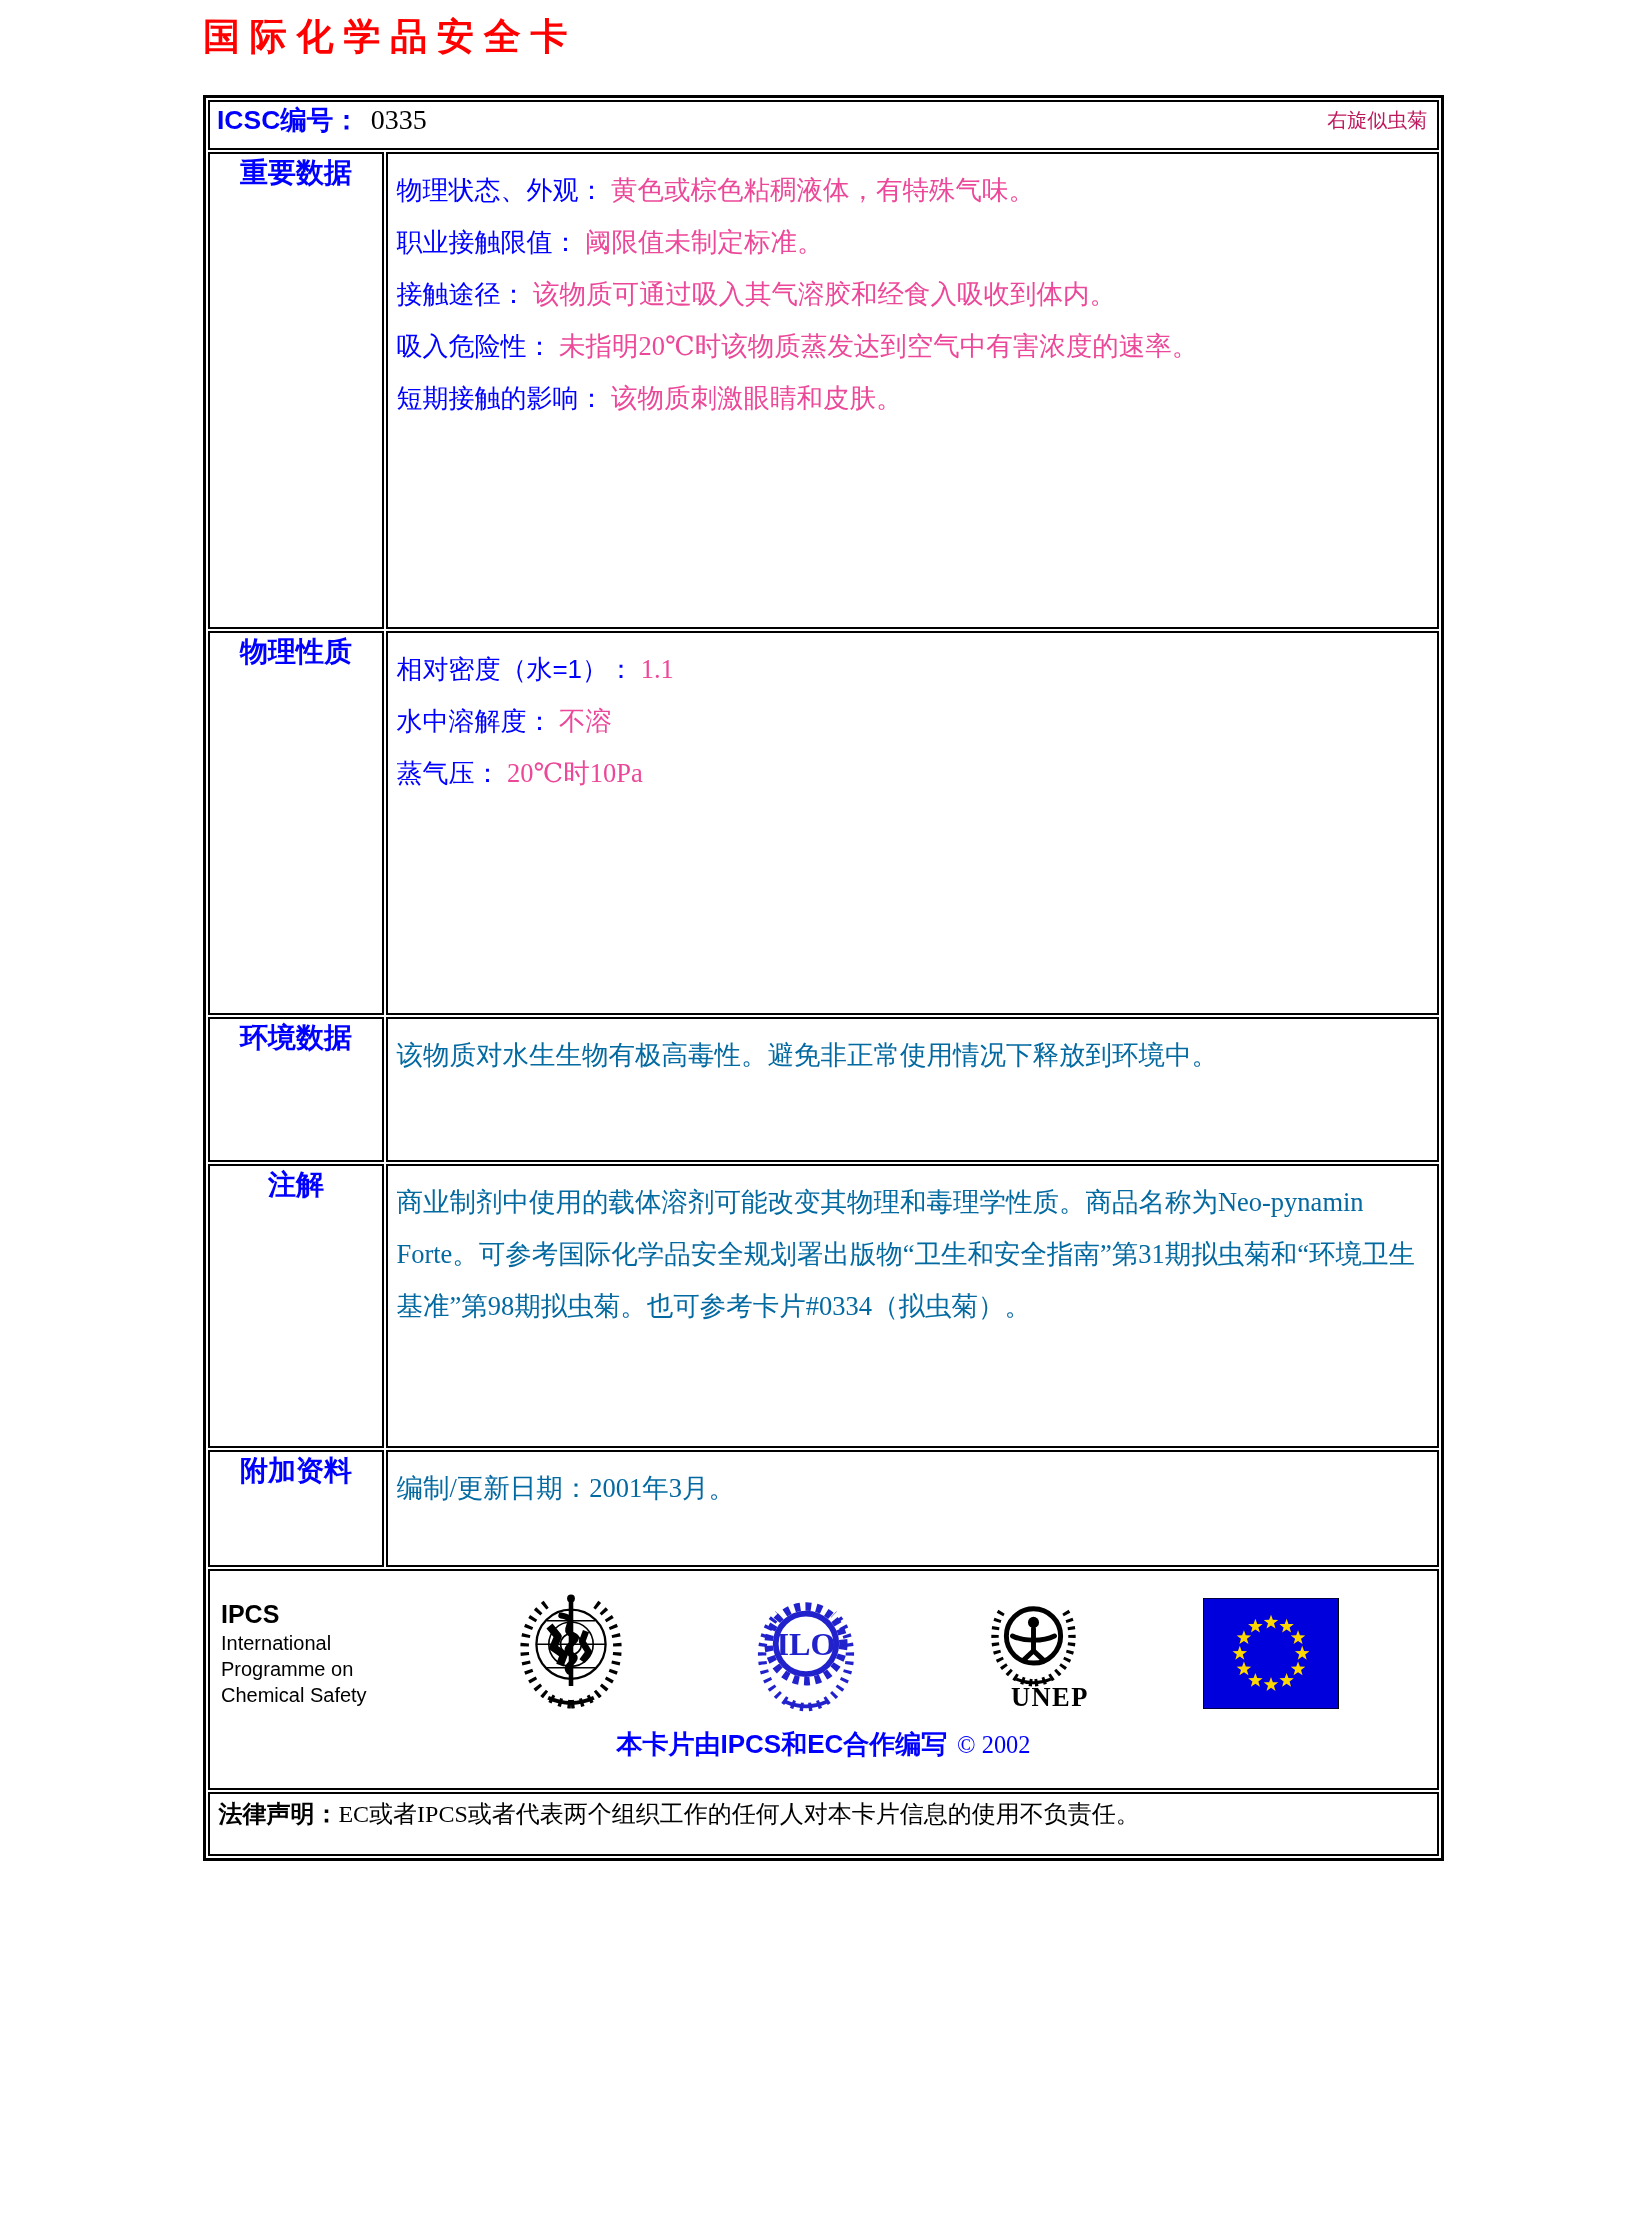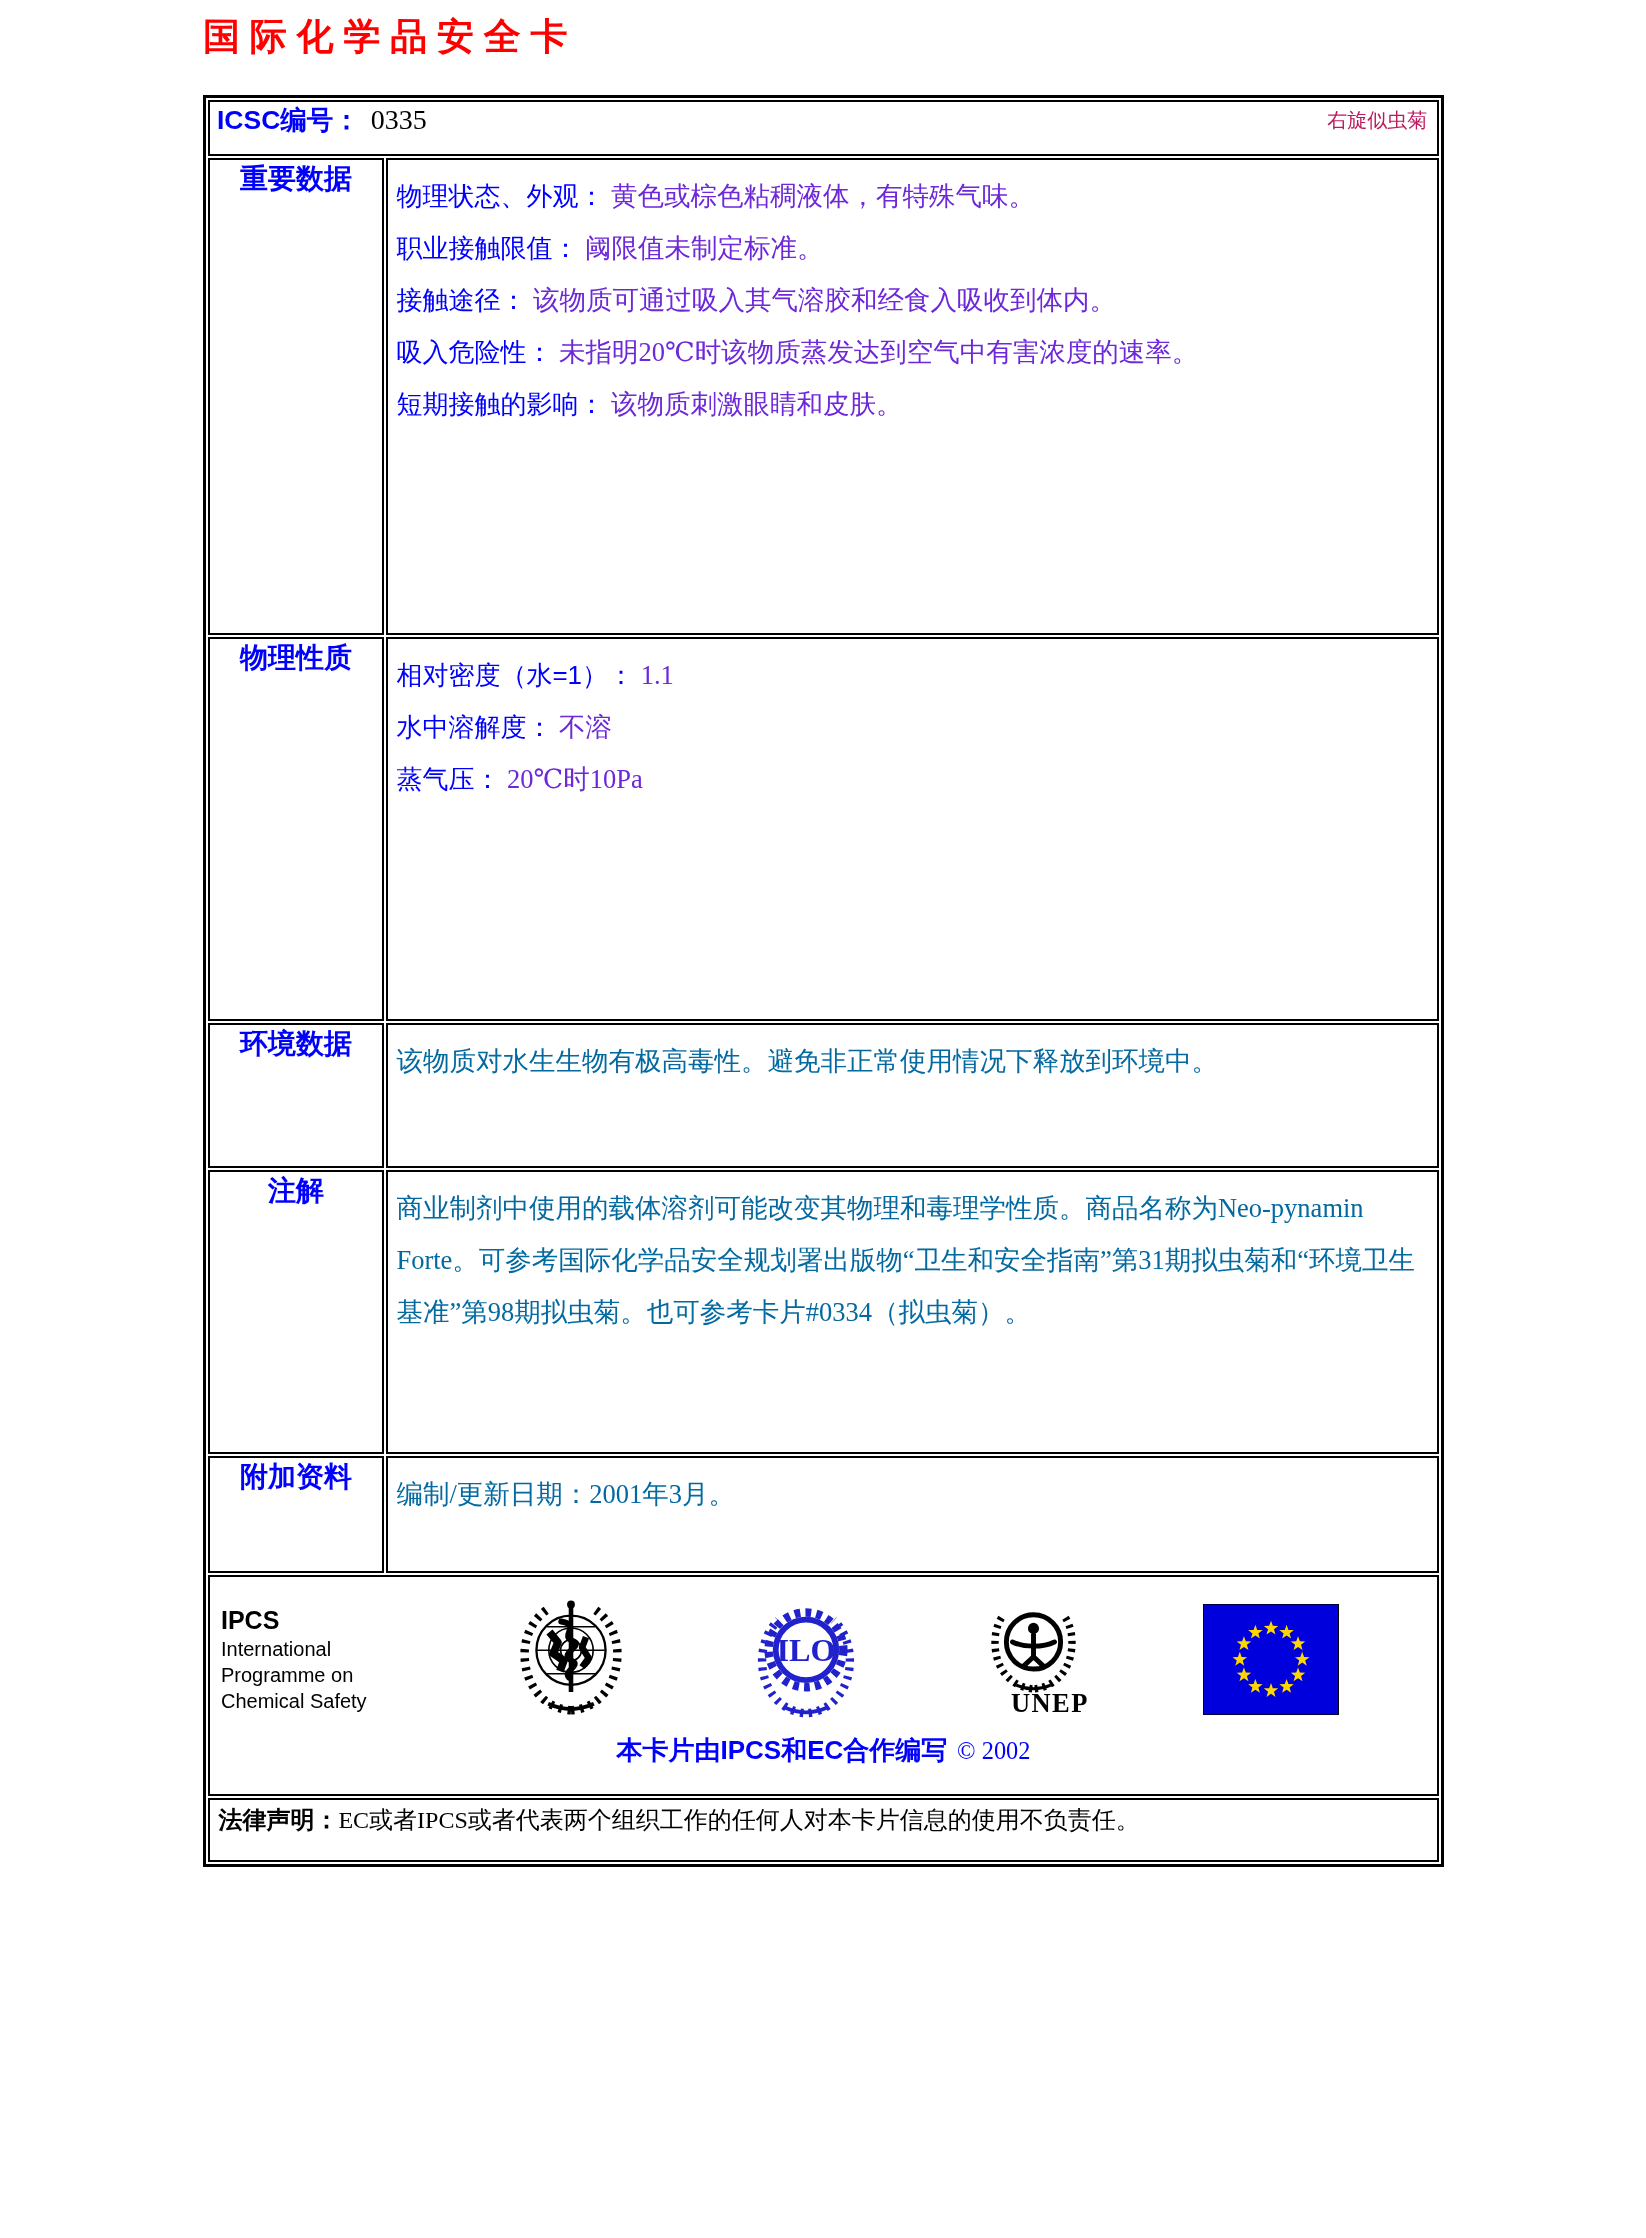--- a/index.html
+++ b/index.html
@@ -32,21 +32,21 @@
     border-spacing: 2.1px;
     table-layout: fixed;
     background: #ffffff;
   }
   table.card td {
     border: 2.1px solid #000000;
     background: #ffffff;
     vertical-align: top;
   }
   td.header-cell {
-    height: 56px;
+    height: 50px;
     vertical-align: middle;
     padding: 0 9.8px 0 7px;
   }
   .header-flex { display: flex; justify-content: space-between; align-items: center; }
   .icsc-label {
     color: #0000FF;
     font-weight: bold;
     font-family: "Liberation Sans", "DejaVu Sans", sans-serif;
     font-size: 26.5px;
   }
@@ -62,21 +62,21 @@
     font-size: 28px;
   }
   td.row-content { padding: 9.8px 12.5px 7px 8.4px; }
   .kv-line { font-size: 26.5px; line-height: 52px; }
   .kv-key {
     color: #0000FF;
     font-weight: normal;
     font-family: "Liberation Sans", "DejaVu Sans", sans-serif;
     font-size: 26px;
   }
-  .kv-val { color: #6d28d9; }
+  .kv-val { color: #ec4899; }
   .plain-text { font-size: 26.5px; line-height: 52px; color: #0369a1; }
 
   .h-important  { height: 477px; }
   .h-physical   { height: 384px; }
   .h-environ    { height: 145px; }
   .h-notes      { height: 284px; }
   .h-additional { height: 117px; }
   .h-logos      { height: 221px; }
   .h-legal      { height: 64px; }
 

